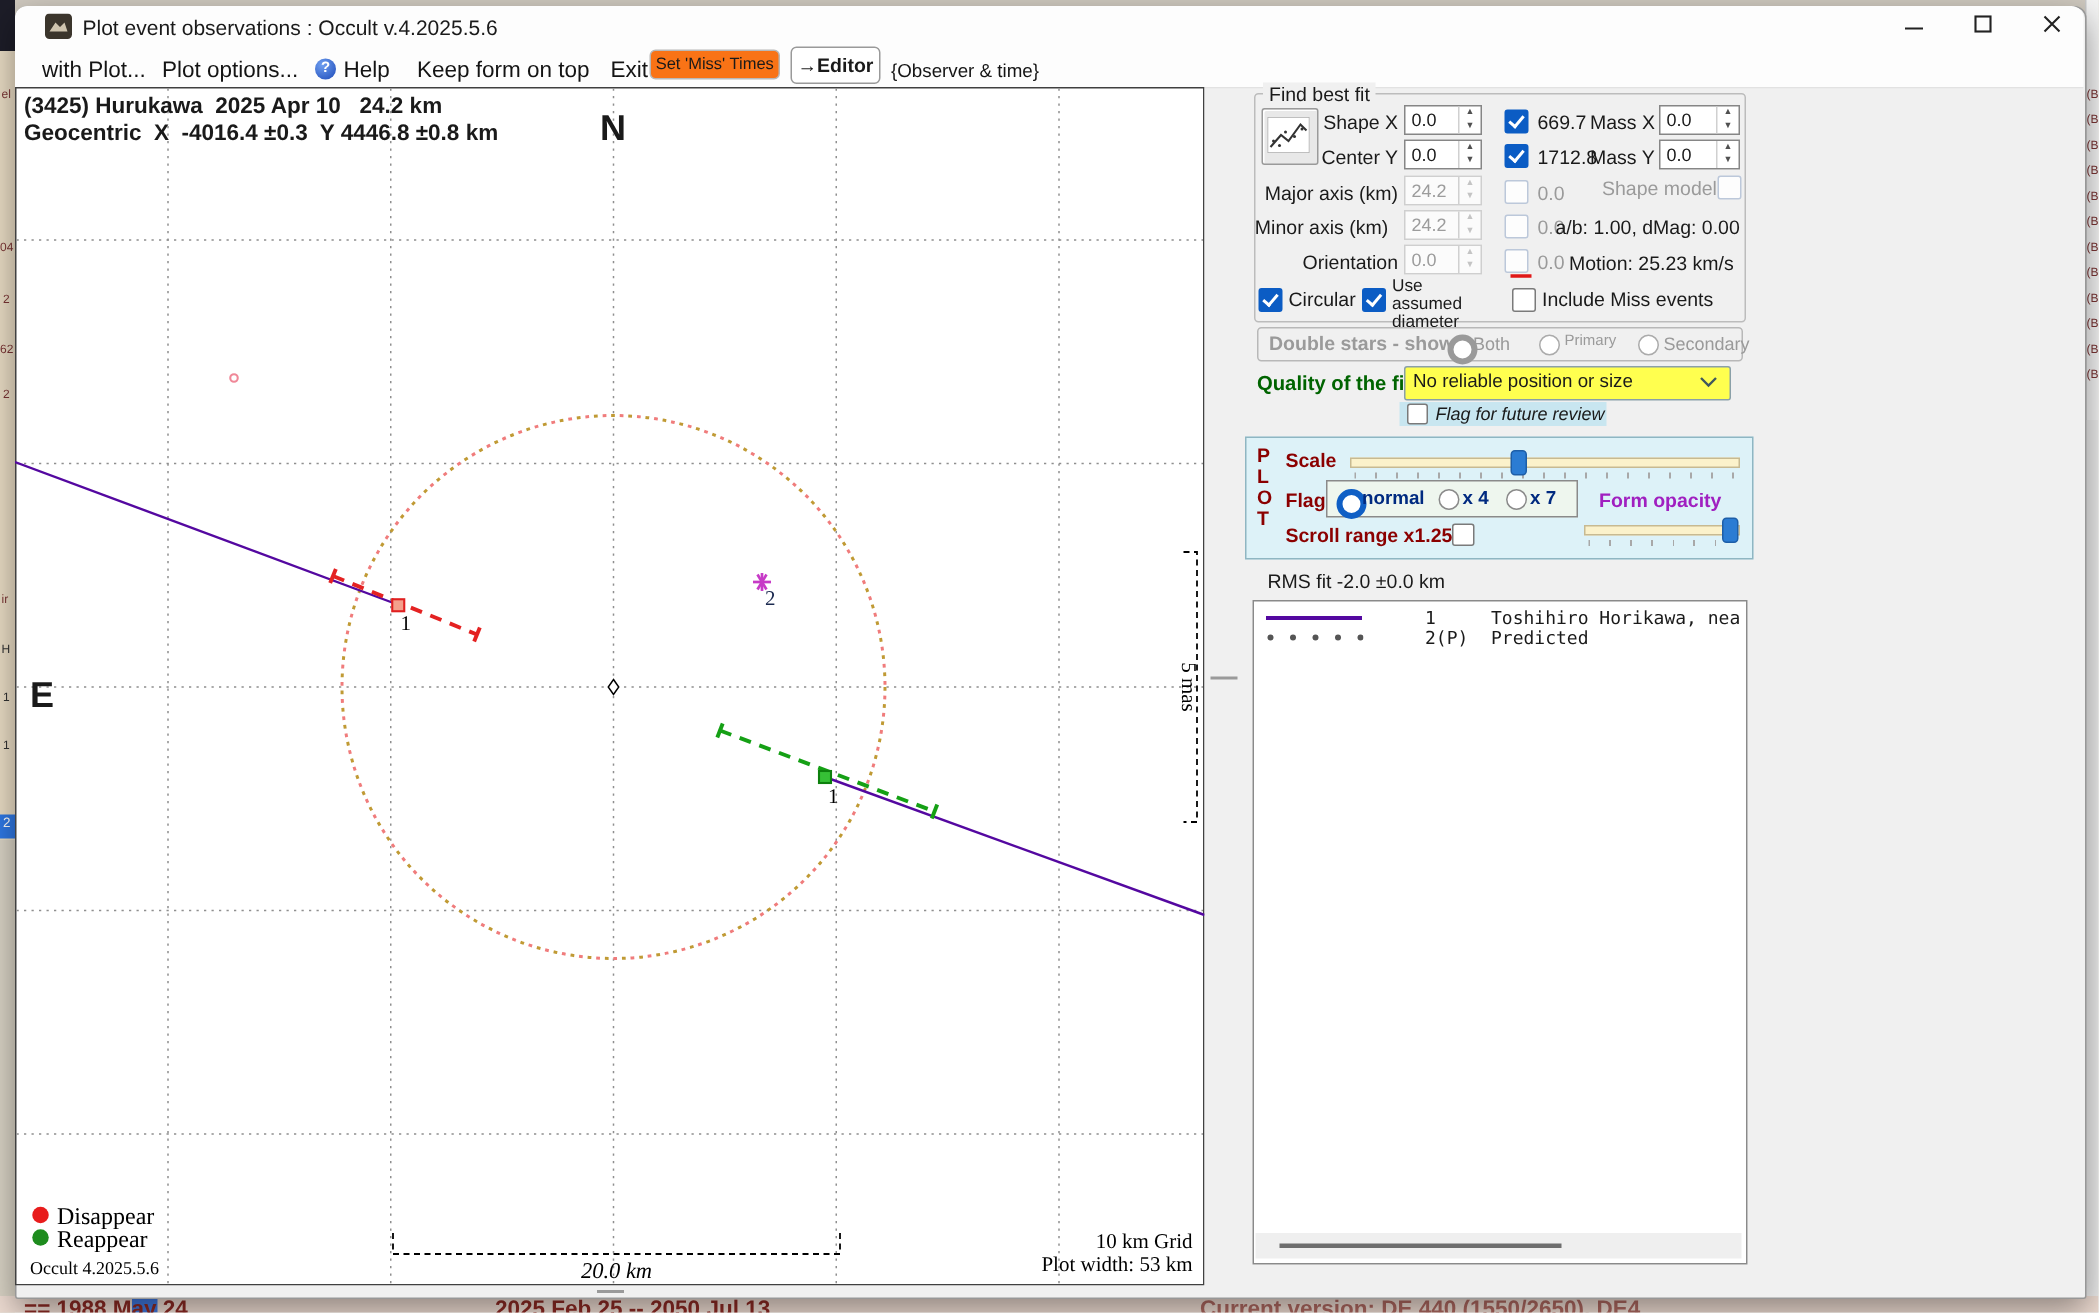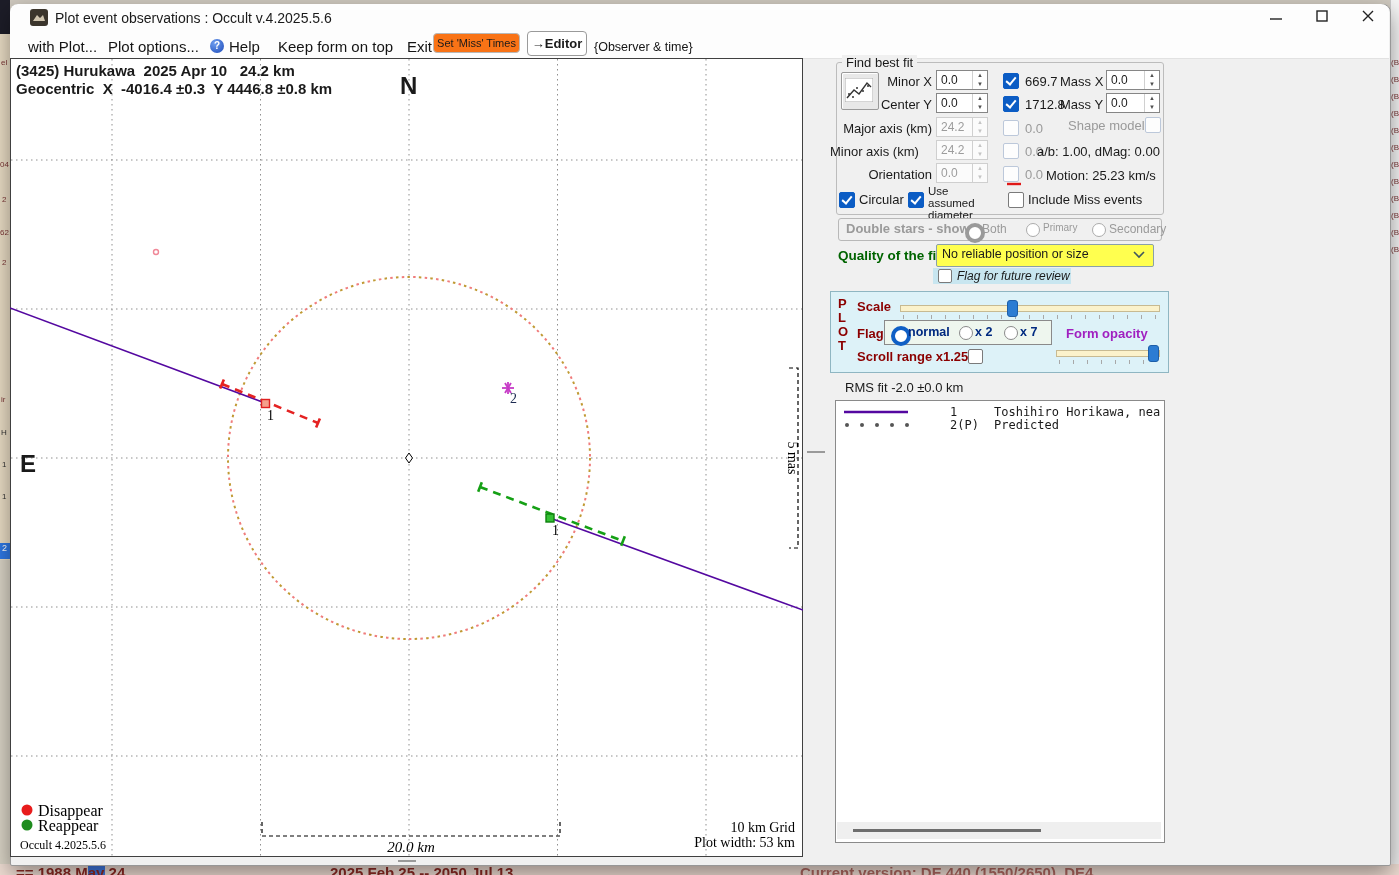--- a/index.html
+++ b/index.html
@@ -198,21 +198,21 @@
     <g fill="#333">
         <circle cx="4" cy="16" r="1"></circle>
         <circle cx="8" cy="19" r="1"></circle>
         <circle cx="12" cy="10" r="1"></circle>
         <circle cx="18" cy="13" r="1"></circle>
         <circle cx="23" cy="8" r="1"></circle>
       </g>
   </svg>
 </div>
 
-<div class="abs lab" style="left:860px;top:74px;width:72px;text-align:right">Minor X</div>
+<div class="abs lab" style="left:860px;top:74px;width:72px;text-align:right">Shape X</div>
 <div class="abs spin" style="left:936px;top:70px;width:50px">
   <span class="val">0.0</span>
     <span class="btns">
       <i>▲</i>
       <i>▼</i>
     </span>
   </div>
 <div class="abs cb on" style="left:1003px;top:73px"></div>
 <div class="abs lab" style="left:1025px;top:74px">669.7</div>
 <div class="abs lab" style="left:1060px;top:74px">Mass X</div>
@@ -249,21 +249,21 @@
     <span class="btns">
       <i>▲</i>
       <i>▼</i>
     </span>
   </div>
 <div class="abs cb dis" style="left:1003px;top:120px"></div>
 <div class="abs lab gray" style="left:1025px;top:121px">0.0</div>
 <div class="abs lab gray" style="left:1068px;top:118px">Shape model</div>
 <div class="abs cb dis" style="left:1145px;top:117px"></div>
 
-<div class="abs lab" style="left:830px;top:144px;width:102px;text-align:left">Minor axis (km)</div>
+<div class="abs lab" style="left:830px;top:144px;width:102px;text-align:center">Minor axis (km)</div>
 <div class="abs spin dis" style="left:936px;top:140px;width:50px">
   <span class="val">24.2</span>
     <span class="btns">
       <i>▲</i>
       <i>▼</i>
     </span>
   </div>
 <div class="abs cb dis" style="left:1003px;top:143px"></div>
 <div class="abs lab gray" style="left:1025px;top:144px">0.0</div>
 <div class="abs lab" style="left:1037px;top:144px">a/b: 1.00, dMag: 0.00</div>
@@ -319,21 +319,21 @@
 <div class="abs maroon" style="left:857px;top:299px">Scale</div>
 <div class="abs slider-track" style="left:900px;top:305px;width:258px"></div>
 <div class="abs ticks" style="left:903px;top:315px;width:254px"></div>
 <div class="abs thumb" style="left:1007px;top:300px"></div>
 
 <div class="abs maroon" style="left:857px;top:326px">Flag</div>
 <div class="abs" style="left:884px;top:320px;width:166px;height:23px;background:#eef6ee;border:1px solid #8a8a8a"></div>
 <div class="abs radio on" style="left:891px;top:326px"></div>
 <div class="abs" style="left:908px;top:325px;font-size:12.5px;font-weight:bold;color:#002a80">normal</div>
 <div class="abs radio" style="left:959px;top:326px"></div>
-<div class="abs" style="left:975px;top:325px;font-size:12.5px;font-weight:bold;color:#002a80">x 2</div>
+<div class="abs" style="left:975px;top:325px;font-size:12.5px;font-weight:bold;color:#002a80">x 4</div>
 <div class="abs radio" style="left:1004px;top:326px"></div>
 <div class="abs" style="left:1020px;top:325px;font-size:12.5px;font-weight:bold;color:#002a80">x 7</div>
 <div class="abs" style="left:1066px;top:326px;font-size:13px;font-weight:bold;color:#a020c0">Form opacity</div>
 
 <div class="abs maroon" style="left:857px;top:349px">Scroll range x1.25</div>
 <div class="abs cb" style="left:968px;top:349px;width:13px;height:13px"></div>
 <div class="abs slider-track" style="left:1056px;top:350px;width:102px"></div>
 <div class="abs ticks" style="left:1059px;top:360px;width:98px"></div>
 <div class="abs thumb" style="left:1148px;top:345px"></div>
 

